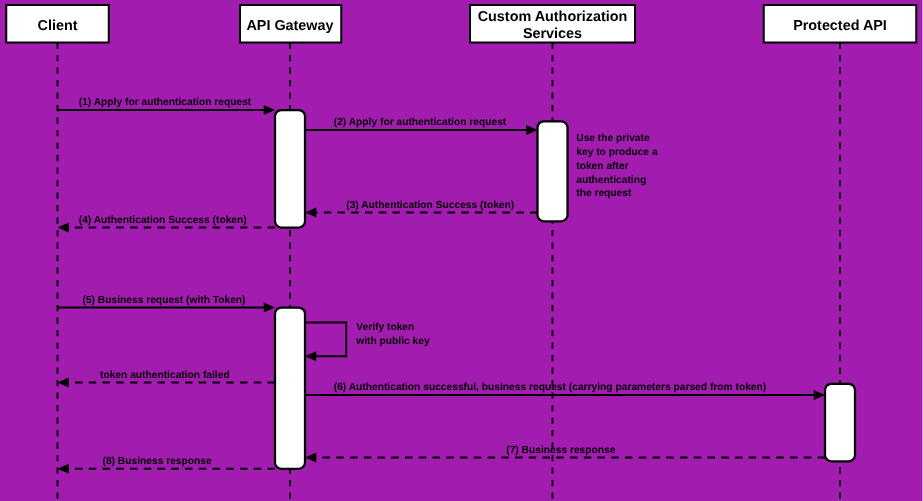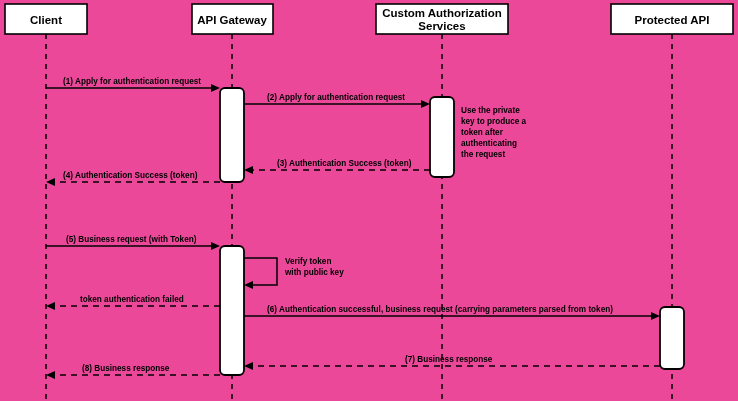--- a/index.html
+++ b/index.html
@@ -8,21 +8,21 @@
     padding: 0;
     background: #ffffff;
   }
   body {
     font-family: "Liberation Sans", sans-serif;
   }
   #canvas {
     position: relative;
     width: 738px;
     height: 401px;
-    background: #ec4899;
+    background: #a21caf;
     overflow: hidden;
   }
   #diagram-svg {
     position: absolute;
     left: 0;
     top: 0;
     width: 738px;
     height: 401px;
   }
   .lifeline-title {

